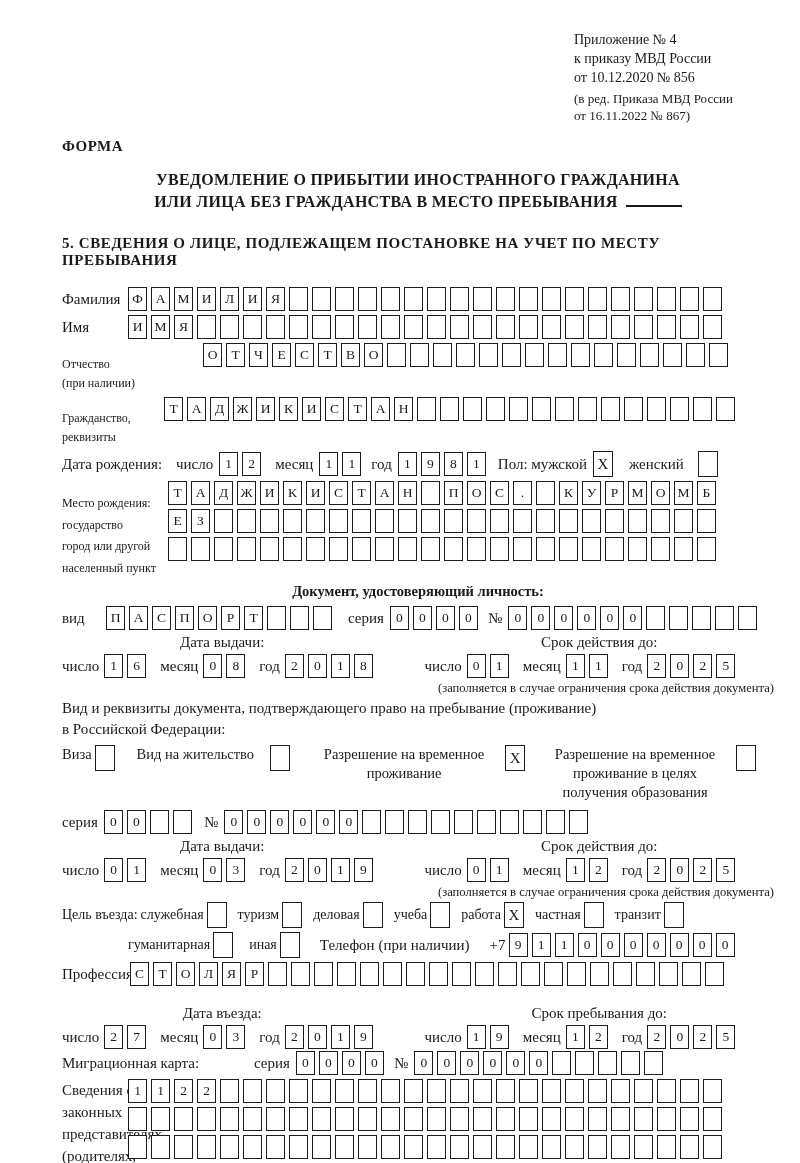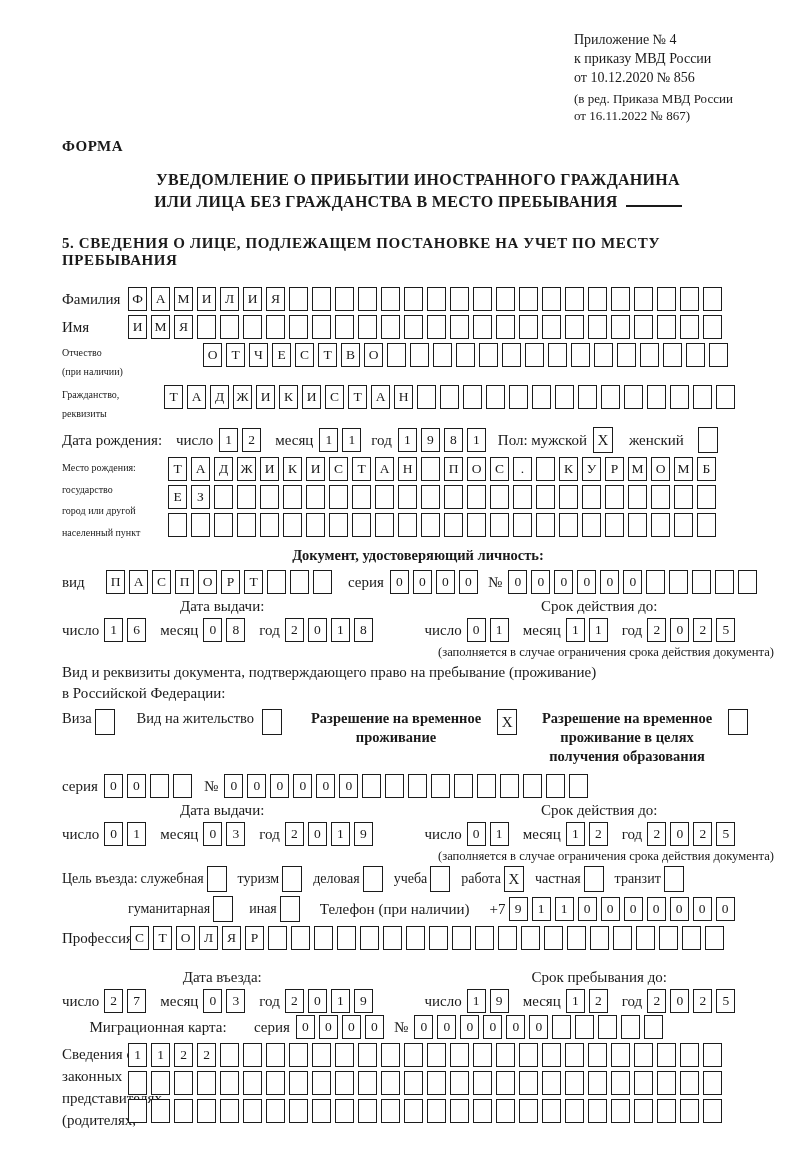--- a/index.html
+++ b/index.html
@@ -10,21 +10,21 @@
   .annex .small{font-size:13px;line-height:17px;margin-top:3px;}
   .forma{margin-top:14px;text-align:left;font-weight:bold;font-size:15px;padding-right:8px;letter-spacing:.5px;}
   
   .title{margin-top:14px;text-align:center;font-weight:bold;font-size:16px;line-height:22px;letter-spacing:.3px;}
   .blank-line{display:inline-block;width:56px;height:13px;border-bottom:2px solid #1a1a1a;margin-left:8px;}
   .sec{margin-top:22px;margin-bottom:18px;font-weight:bold;font-size:15px;letter-spacing:.6px;}
   
   .row{display:flex;align-items:center;margin-bottom:4px;}
   .row.top{align-items:flex-start;}
   .lbl{font-size:15px;flex-shrink:0;}
-  .lbl2{font-size:10px;line-height:19px;flex-shrink:0;}
+  .lbl2{font-size:12px;line-height:19px;flex-shrink:0;margin-top:12px;}
   .boxes{display:flex;flex-wrap:nowrap;}
   .cell{box-sizing:border-box;flex-shrink:0;width:19px;height:24px;border:1.6px solid #1c1c1c;margin-right:4px;display:inline-flex;align-items:center;justify-content:center;font-size:13.5px;background:#fff;}
   .cbrow .cell{width:20px;height:26px;font-size:15px;}
   .stack>.boxes{margin-bottom:4px;}
   
   .w66{width:66px;} .w140{width:141px;} .w102{width:102px;} .w104{width:106px;} .w40{width:44px;} .w190{width:192px;}
   
   .dates{display:flex;margin-bottom:2px;}
   .dcol{display:flex;flex-direction:column;}
   .dcol1{width:330px;}
@@ -34,21 +34,21 @@
   .dline .t{font-size:15px;margin-right:5px;flex-shrink:0;}
   .dline .g{margin-right:10px;}
   .dnote{font-size:12.6px;line-height:15px;margin-top:3px;white-space:nowrap;text-align:right;}
   
   .dochead{text-align:center;font-weight:bold;font-size:14.5px;margin:4px 0 6px 0;}
   
   .intro{font-size:15px;line-height:21px;}
   .opts{display:flex;align-items:flex-start;margin-top:5px;margin-bottom:8px;}
   .opt{display:flex;align-items:flex-start;}
   .opt .olbl{font-size:14.5px;line-height:19px;}
-  .optlines{width:192px;text-align:center;font-size:14.5px;line-height:19px;font-weight:bold;}
+  .optlines{width:192px;text-align:center;font-size:14.5px;line-height:19px;}
   
   .purpose{display:flex;align-items:center;margin-bottom:4px;font-size:14px;}
   .purpose .plbl{margin-right:3px;flex-shrink:0;}
   .purpose .boxes{margin-right:7px;}
   .indent66{margin-left:66px;}
   
   .rep{display:flex;align-items:flex-start;margin-top:2px;}
   .replbl{width:150px;font-size:15px;line-height:22px;flex-shrink:0;}
   .mr6{margin-right:6px;} .mr10{margin-right:10px;} .ml12{margin-left:12px;} .ml8{margin-left:8px;}
 </style>
@@ -412,21 +412,21 @@
   </div>
 
   <div class="opts">
     <div class="opt">
       <span class="olbl" style="margin-right:3px;">Виза</span>
       <span class="boxes cbrow">
           <span class="cell"></span>
         </span>
     </div>
     <div class="opt" style="margin-left:18px;">
-      <span class="olbl" style="margin-right:8px;">Вид на жительство</span>
+      <span class="olbl" style="margin-right:16px;">Вид на жительство</span>
       <span class="boxes cbrow">
           <span class="cell"></span>
         </span>
     </div>
     <div class="opt" style="margin-left:14px;">
       <span class="optlines">
         <span>Разрешение на временное</span><br>
         <span>проживание</span>
       </span>
       <span class="boxes cbrow" style="margin-left:5px;">
@@ -650,21 +650,21 @@
         <span class="boxes">
             <span class="cell">2</span>
             <span class="cell">0</span>
             <span class="cell">2</span>
             <span class="cell">5</span>
           </span>
       </div>
     </div>
   </div>
 
-  <div class="row" style="margin-top:2px;text-align:center;">
+  <div class="row" style="margin-top:2px;">
     <span class="lbl w190">Миграционная карта:</span>
     <span class="lbl mr6">серия</span>
     <span class="boxes mr6">
         <span class="cell">0</span>
         <span class="cell">0</span>
         <span class="cell">0</span>
         <span class="cell">0</span>
       </span>
     <span class="lbl mr6">№</span>
     <span class="boxes">

